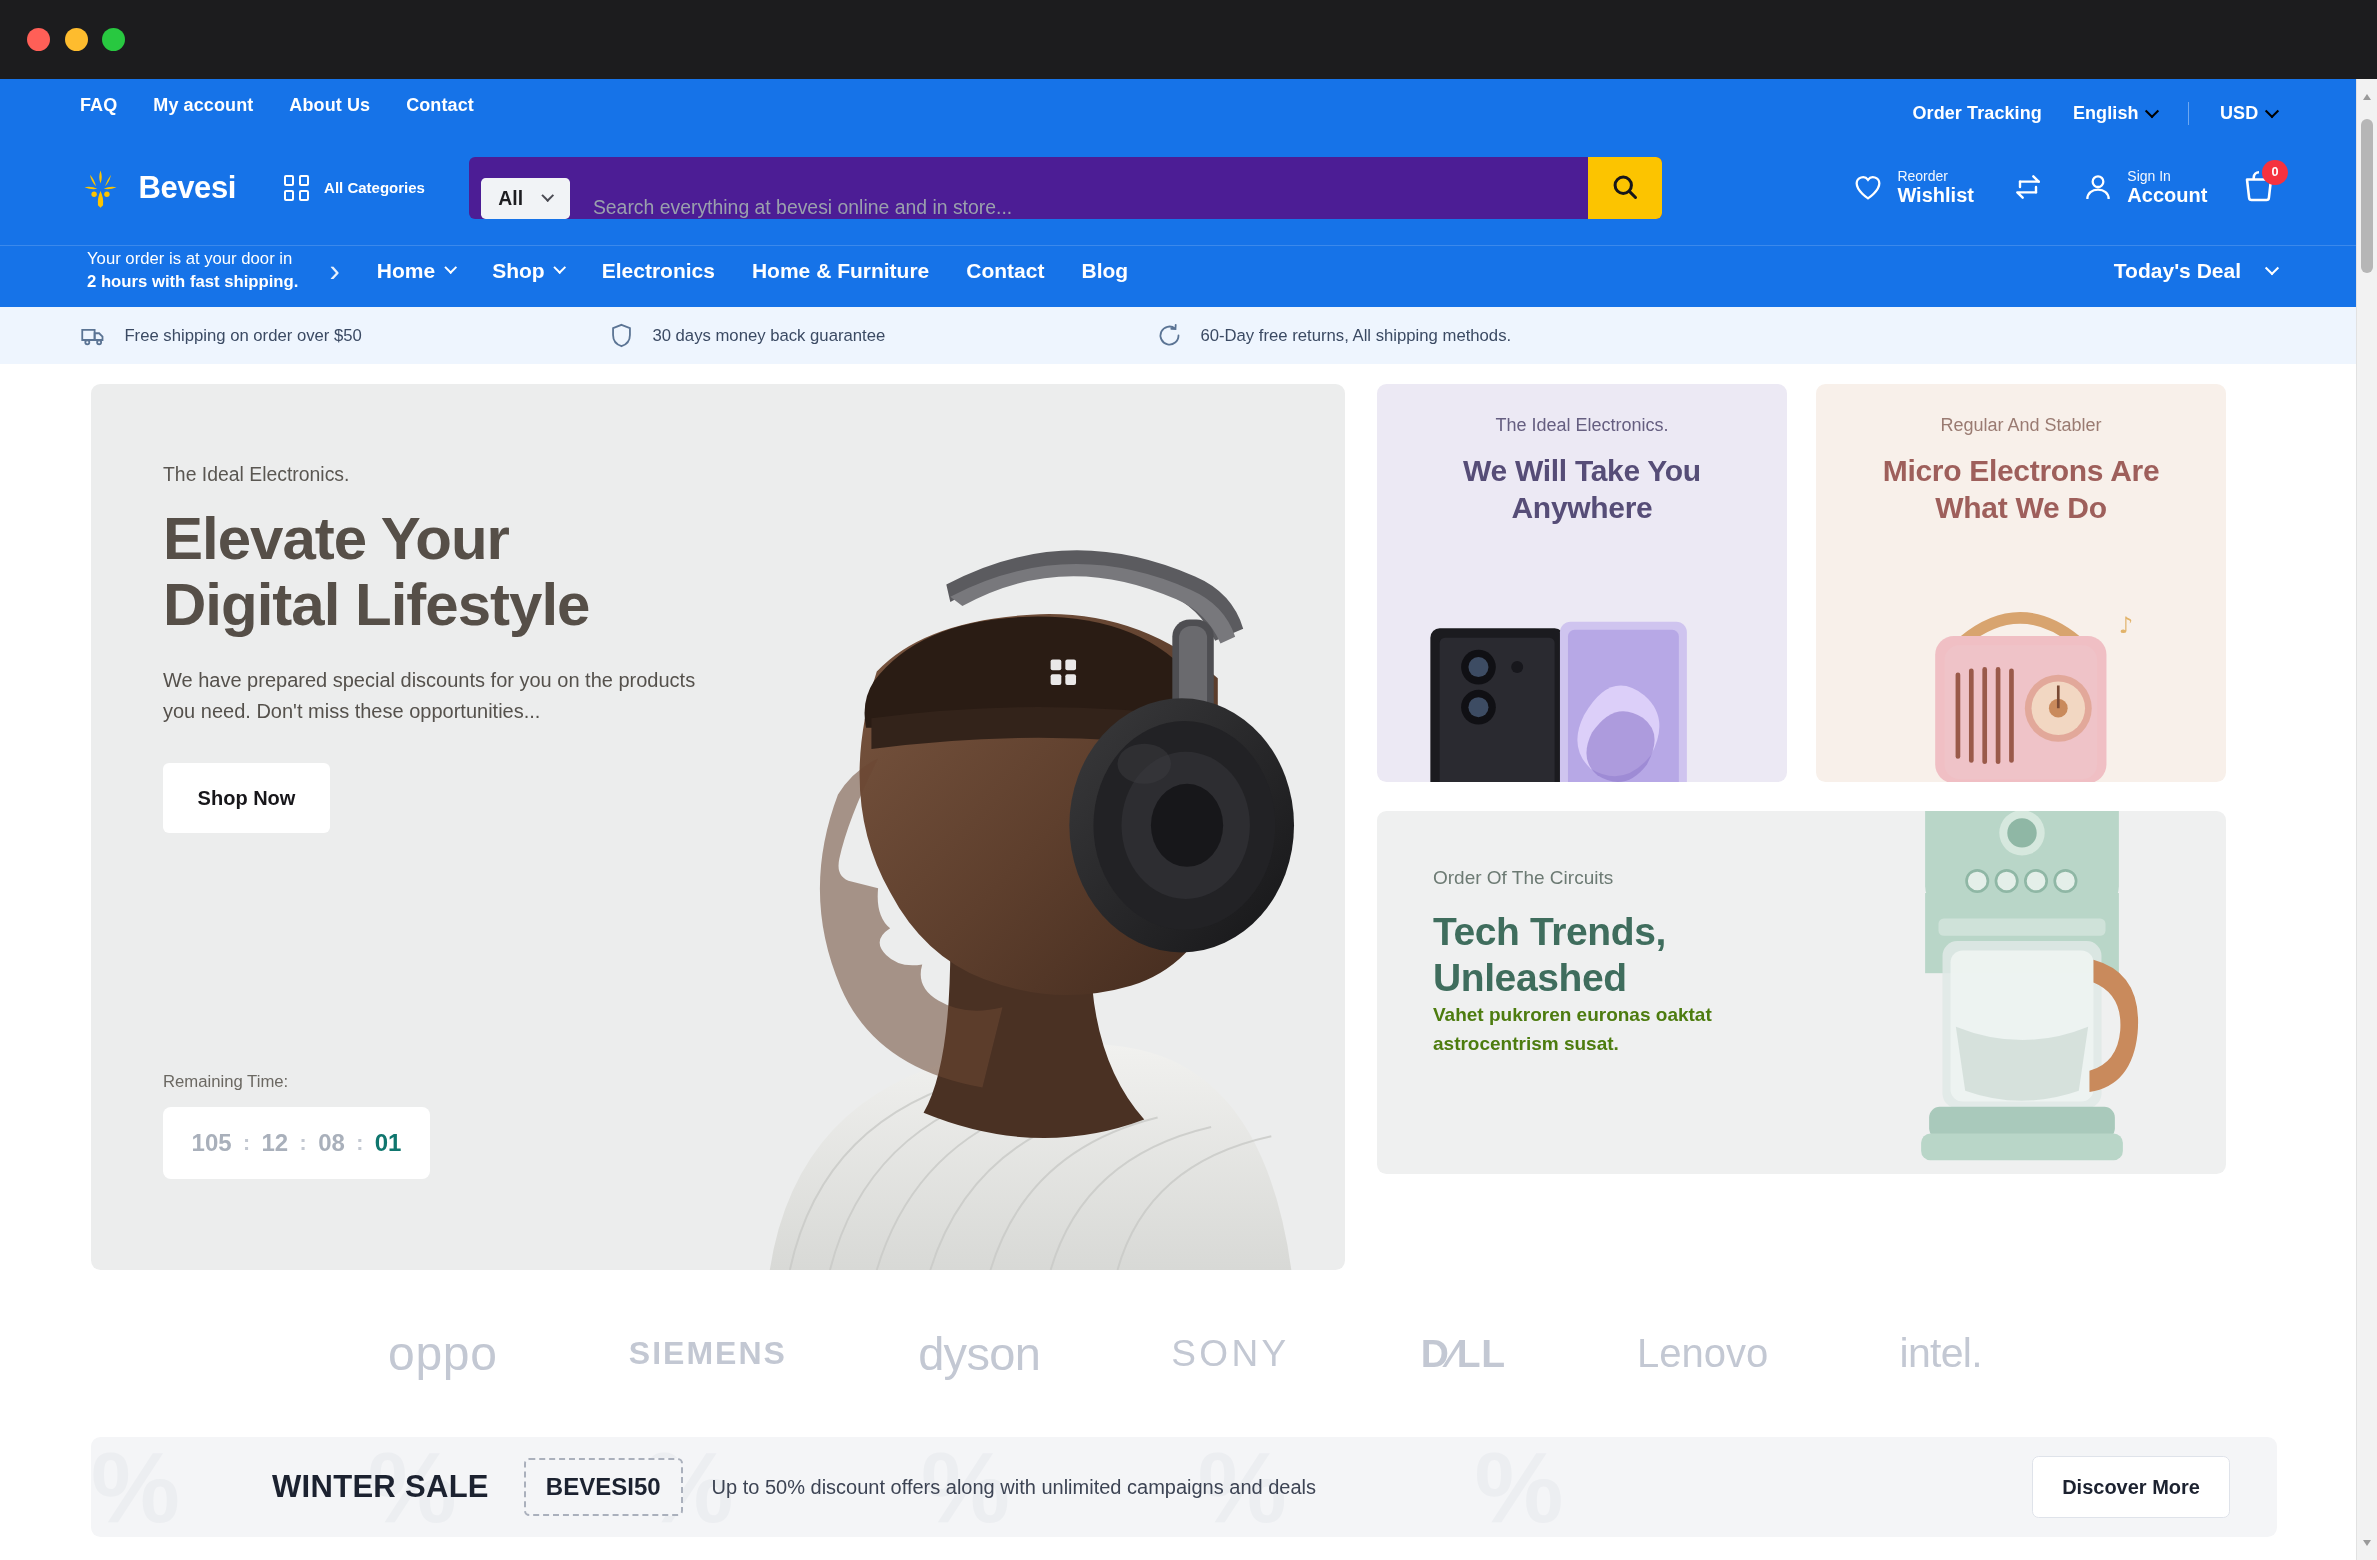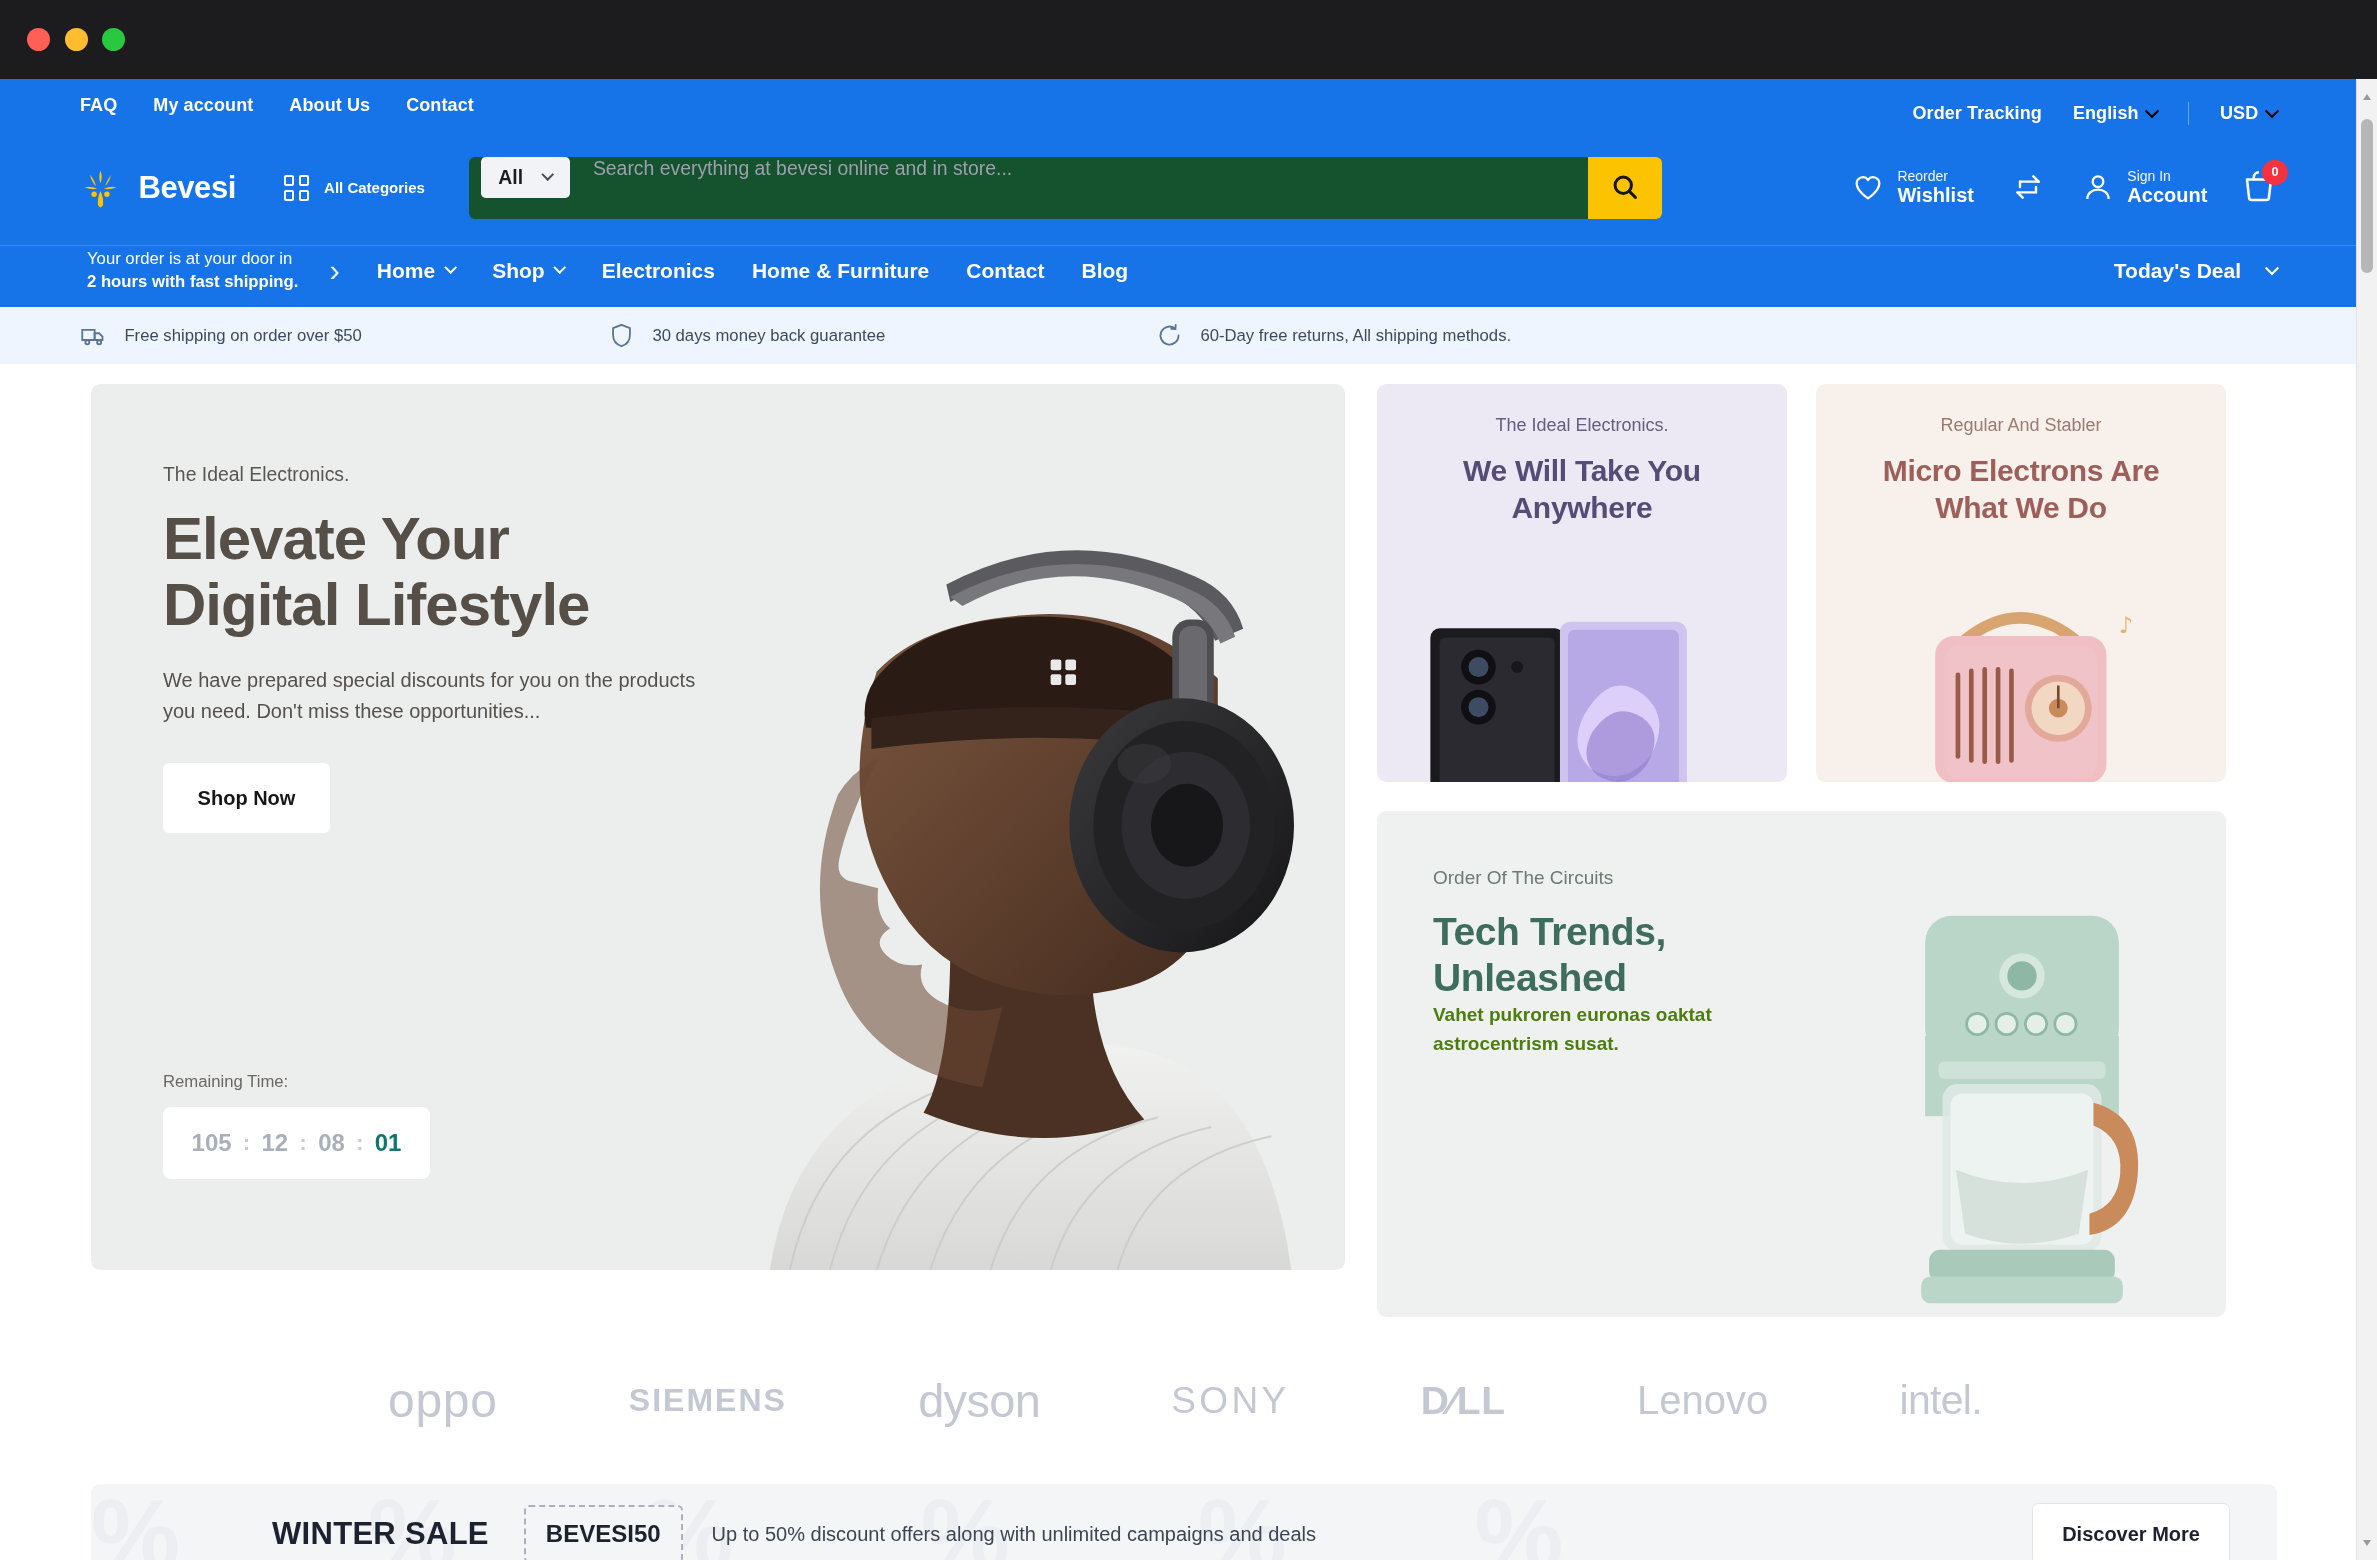--- a/index.html
+++ b/index.html
@@ -45,22 +45,22 @@
     padding:0 79px 0 80px; gap:0; }
   .logo-wrap { display:flex; align-items:center; gap:17.4px; }
   .logo-mark { width:41px; height:41px; position:relative; flex:0 0 41px; }
   .logo-text { color:#fff; font-size:31px; font-weight:700; letter-spacing:-0.4px; }
   .all-cat { display:flex; align-items:center; gap:14.7px; margin-left:48px; }
   .grid-icon { width:25.4px; height:25.4px; display:grid; grid-template-columns:1fr 1fr;
     grid-template-rows:1fr 1fr; gap:4.7px; }
   .grid-icon i { border:2px solid #ffffff; border-radius:2px; display:block; }
   .all-cat-label { color:#fff; font-size:15px; font-weight:700; }
 
-  .searchbar { margin-left:44px; height:62px; width:1193px; background:#14532d;
-    border-radius:6px; display:flex; align-items:flex-start; overflow:hidden; }
+  .searchbar { margin-left:44px; height:62px; width:1193px; background:#4c1d95;
+    border-radius:6px; display:flex; align-items:flex-end; overflow:hidden; }
   .search-scope { display:flex; align-items:center; gap:20px; height:41px; margin-left:12px;
     padding:0 17.4px; background:#f1f3f6; border-radius:4.7px; color:#1d1d21; }
   .search-scope .lbl { font-size:19.4px; font-weight:700; }
   .search-scope .chev { color:#4a4a52; border-width:2px; width:9.4px;height:9.4px; }
   .search-input { flex:1; border:0; outline:0; font-size:19.4px; color:#9aa0ad;
     padding-left:23px; font-family:"Liberation Sans", sans-serif; background:transparent; }
   .search-input::placeholder { color:#9aa0ad; }
   .search-btn { width:74px; height:62px; background:#fcc400; border:0; display:flex;
     align-items:center; justify-content:center; cursor:pointer; }
 
@@ -125,21 +125,21 @@
   .side-card { width:410px; height:398px; border-radius:9.4px; position:relative;
     overflow:hidden; }
   .sc-purple { background:#ece9f4; }
   .sc-cream  { background:#f8f0ea; }
   .sc-kicker { text-align:center; padding-top:31px; font-size:18px; font-weight:500; }
   .sc-title { text-align:center; margin-top:17.4px; font-size:30px; font-weight:700;
     line-height:1.22; letter-spacing:-0.3px; }
   .sc-purple .sc-kicker{ color:#655e80; } .sc-purple .sc-title{ color:#564d77; }
   .sc-cream .sc-kicker{ color:#9a7b72; } .sc-cream .sc-title{ color:#9e5f5b; }
 
-  .wide-card { width:849px; height:506px; background:#eff0f0; border-radius:9.4px;
+  .wide-card { width:849px; height:363px; background:#eff0f0; border-radius:9.4px;
     position:relative; overflow:hidden; }
   .wc-copy { position:absolute; left:56px; top:56px; width:428px; z-index:3; }
   .wc-kicker { font-size:19px; color:#6c7a73; font-weight:500; }
   .wc-title { margin-top:20px; font-size:39px; font-weight:700; color:#3f6d5d;
     line-height:1.18; letter-spacing:-0.4px; }
   .wc-desc { font-size:19px; line-height:1.52; color:#4d7c0f; width:374px;font-weight:bold; }
 
   
   .brands { height:167px; display:flex; align-items:center; justify-content:space-between;
     padding:0 374px 0 388px; }

